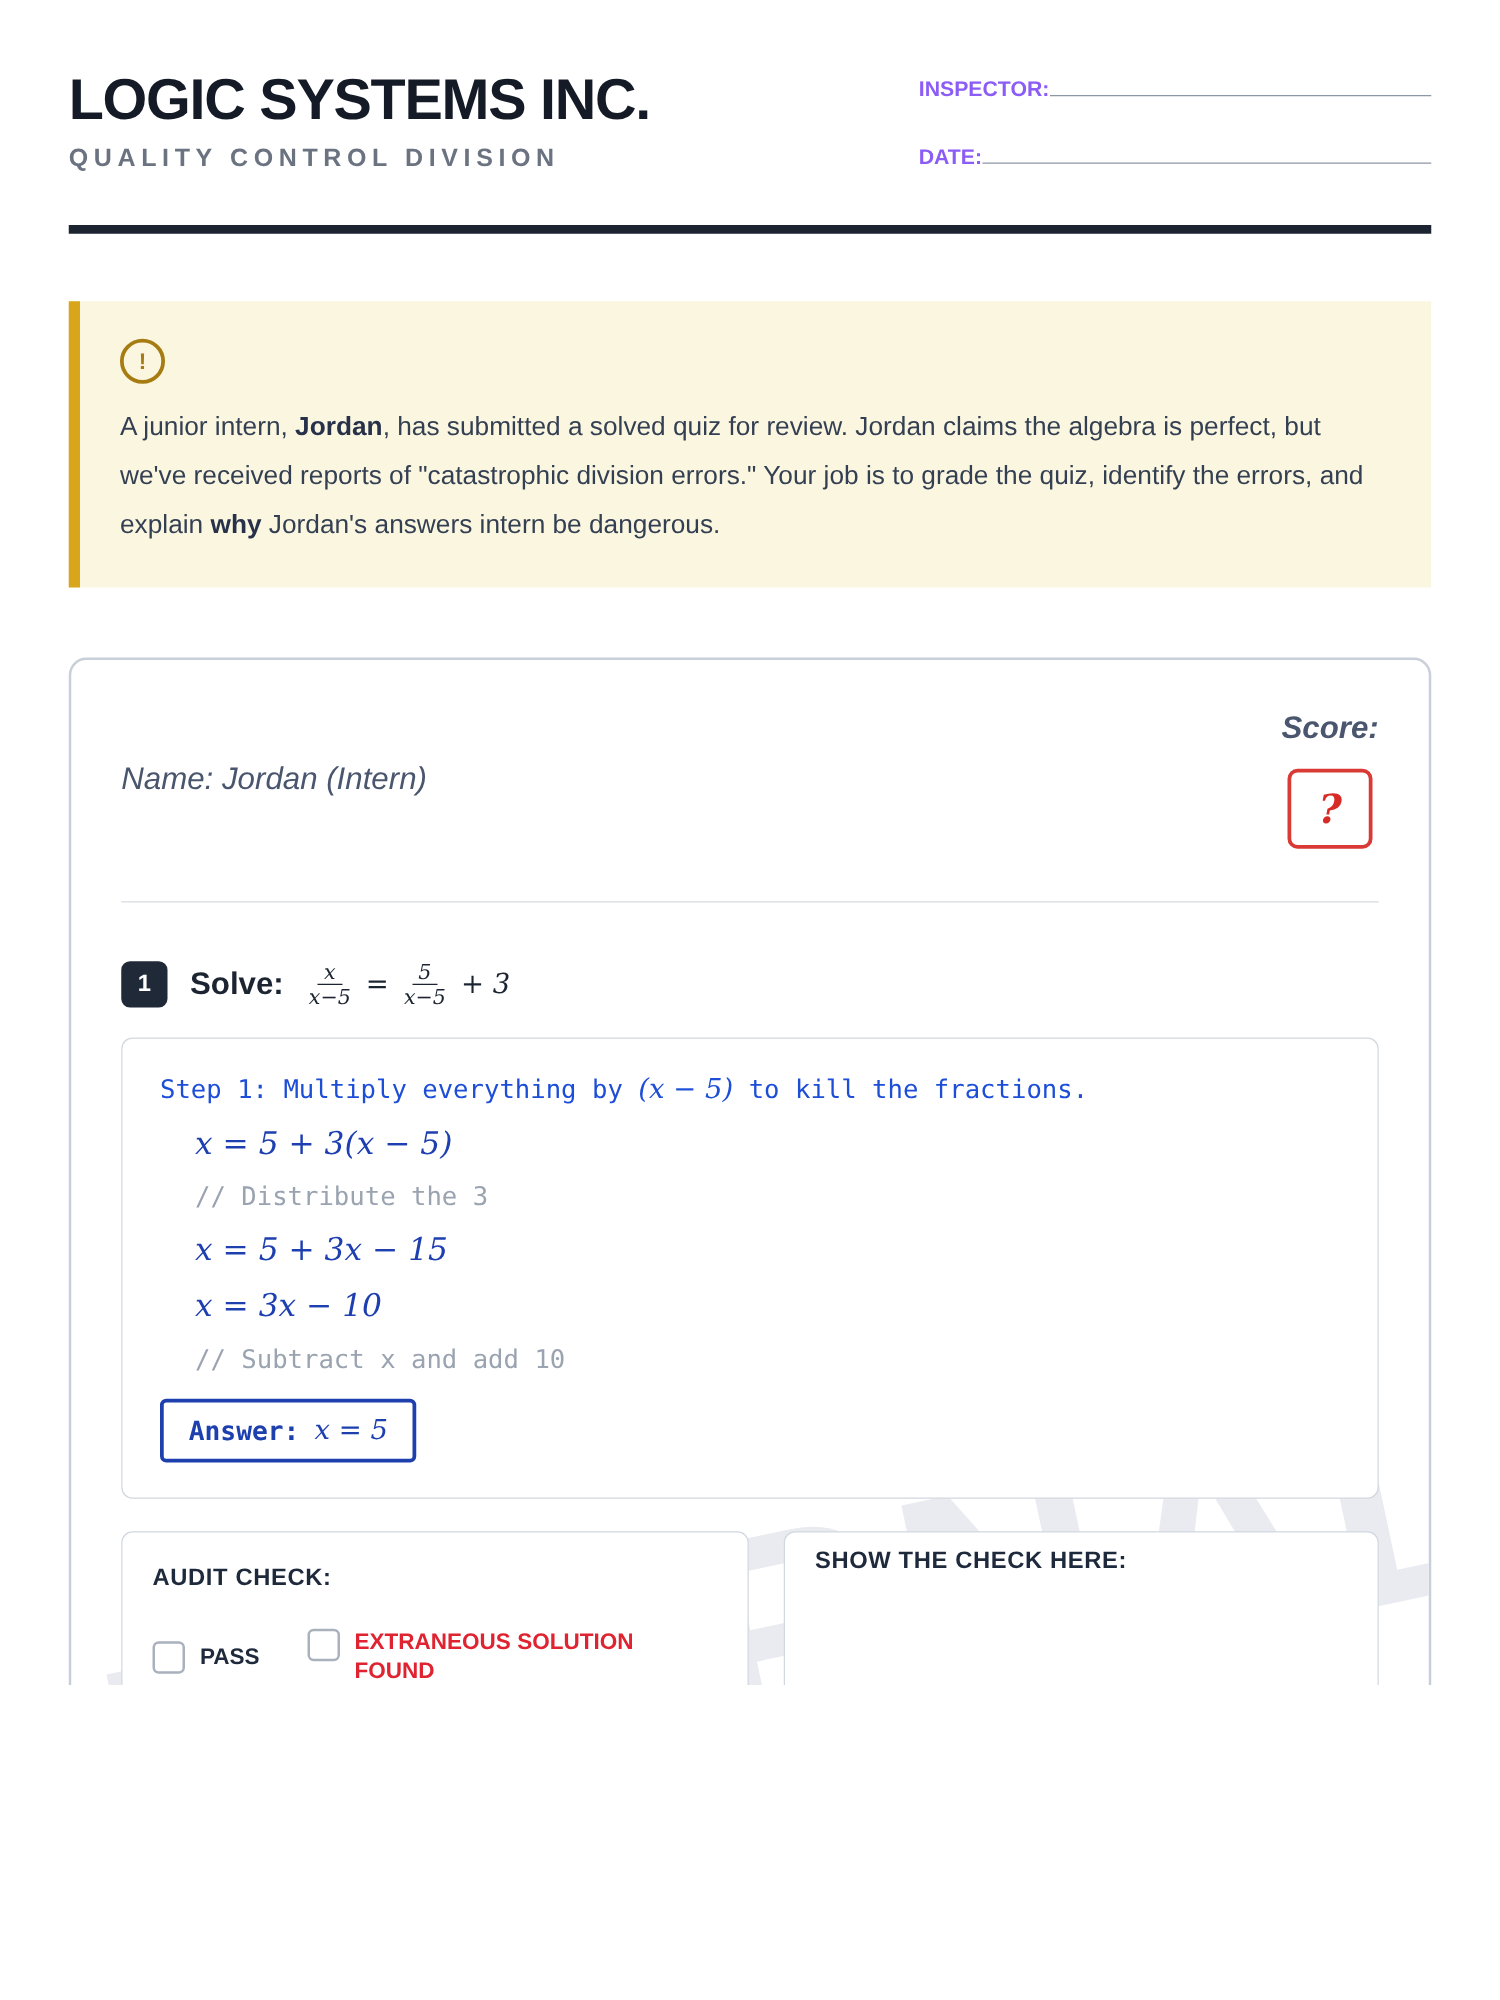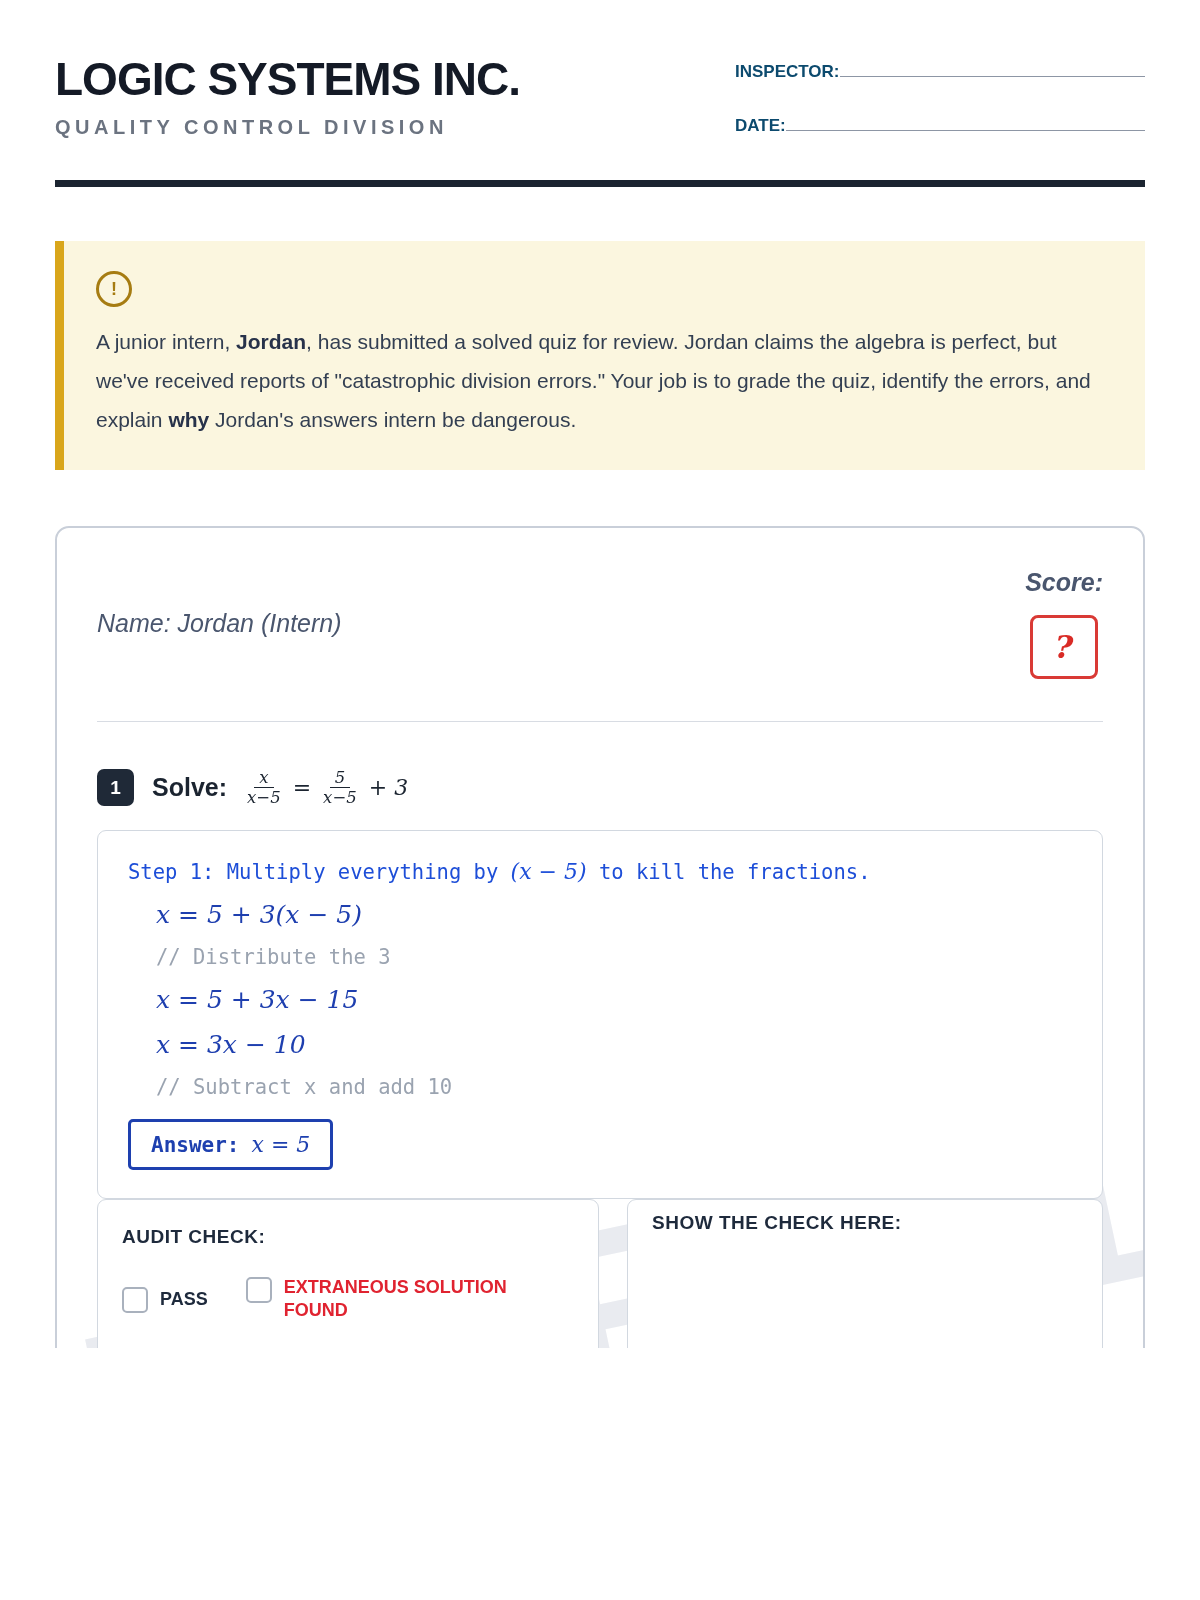--- a/index.html
+++ b/index.html
@@ -5,21 +5,21 @@
   html,body{margin:0;padding:0;background:#fff;}
   .page{position:relative;width:1200px;height:1348px;overflow:hidden;background:#fff;
         font-family:"Liberation Sans",sans-serif;color:#1b2430;}
 
   
   .hdr{display:flex;justify-content:space-between;align-items:flex-start;padding:52px 55px 0 55px;}
   .company{margin:0;font-size:46px;font-weight:800;letter-spacing:-1px;color:#141a26;}
   .division{margin-top:10px;font-size:20px;font-weight:700;letter-spacing:4.5px;color:#6b7380;}
   .hdr-right{width:410px;padding-top:6px;}
   .field-row{display:flex;align-items:baseline;margin-bottom:30px;}
-  .field-label{font-size:17px;font-weight:700;margin-right:0;white-space:nowrap;color:#0c4a6e;}
+  .field-label{font-size:17px;font-weight:700;margin-right:0;white-space:nowrap;color:#8b5cf6;}
   .field-line{flex:1;border-bottom:1.6px solid #8d96a5;height:18px;}
   .rule{margin:14px 55px 0;height:7px;background:#1b2430;}
 
   
   .callout{margin:54px 55px 0;background:#fbf6df;border-left:9px solid #d9a61b;padding:30px 36px 30px 32px;}
   .callout-title-row{display:flex;align-items:center;gap:16px;}
   .warn-icon{width:30px;height:30px;border:3px solid #a67c12;border-radius:50%;color:#a67c12;
              font-weight:800;font-size:18px;display:flex;align-items:center;justify-content:center;flex:none;}
   .callout-title{margin:0;font-size:27px;font-weight:800;color:#8f6a0a;letter-spacing:.2px;}
   .callout-body{margin:16px 0 0;font-size:21px;line-height:1.85;color:#333f52;}
@@ -65,21 +65,21 @@
   .inline-math{font-family:"DejaVu Serif",serif;font-style:italic;font-size:22px;color:#1d4ed8;}
   .math-line{font-family:"DejaVu Serif",serif;font-style:italic;color:#1e3faf;font-size:25px;
              padding-left:28px;margin:16px 0;}
   .math-line.big{font-size:35px;padding-left:24px;margin:20px 0 24px;color:#1e47c0;}
   .answer-box{display:inline-flex;align-items:center;gap:12px;border:3px solid #1e40af;border-radius:5px;
               padding:10px 20px;margin-top:6px;}
   .answer-label{font-family:"DejaVu Sans Mono",monospace;font-weight:700;font-size:21px;color:#1e40af;}
   .answer-math{font-size:22px;color:#1e40af;}
 
   
-  .audit-row{position:relative;z-index:1;display:flex;gap:28px;align-items:stretch;}
+  .audit-row{position:relative;z-index:1;display:flex;gap:28px;margin-top:26px;align-items:stretch;}
   .audit-box{width:452px;background:#fff;border:1.5px solid #d2d8e0;border-radius:9px;padding:26px 24px;
              min-height:128px;box-sizing:content-box;}
   .show-box{flex:1;background:#fff;border:1.5px solid #d2d8e0;border-radius:9px;padding:12px 24px;min-height:120px;}
   .box-title{font-weight:800;font-size:19px;color:#1e2a3c;letter-spacing:.5px;}
   .check-row{display:flex;gap:38px;margin-top:28px;}
   .check-item{display:flex;gap:12px;align-items:center;cursor:pointer;}
   .check-item.top{align-items:flex-start;}
   .checkbox{width:22px;height:22px;border:2px solid #a9b1bd;border-radius:5px;background:#fff;flex:none;margin-top:1px;}
   .check-label{font-weight:800;font-size:18px;}
   .dark{color:#1e2a3c;}

